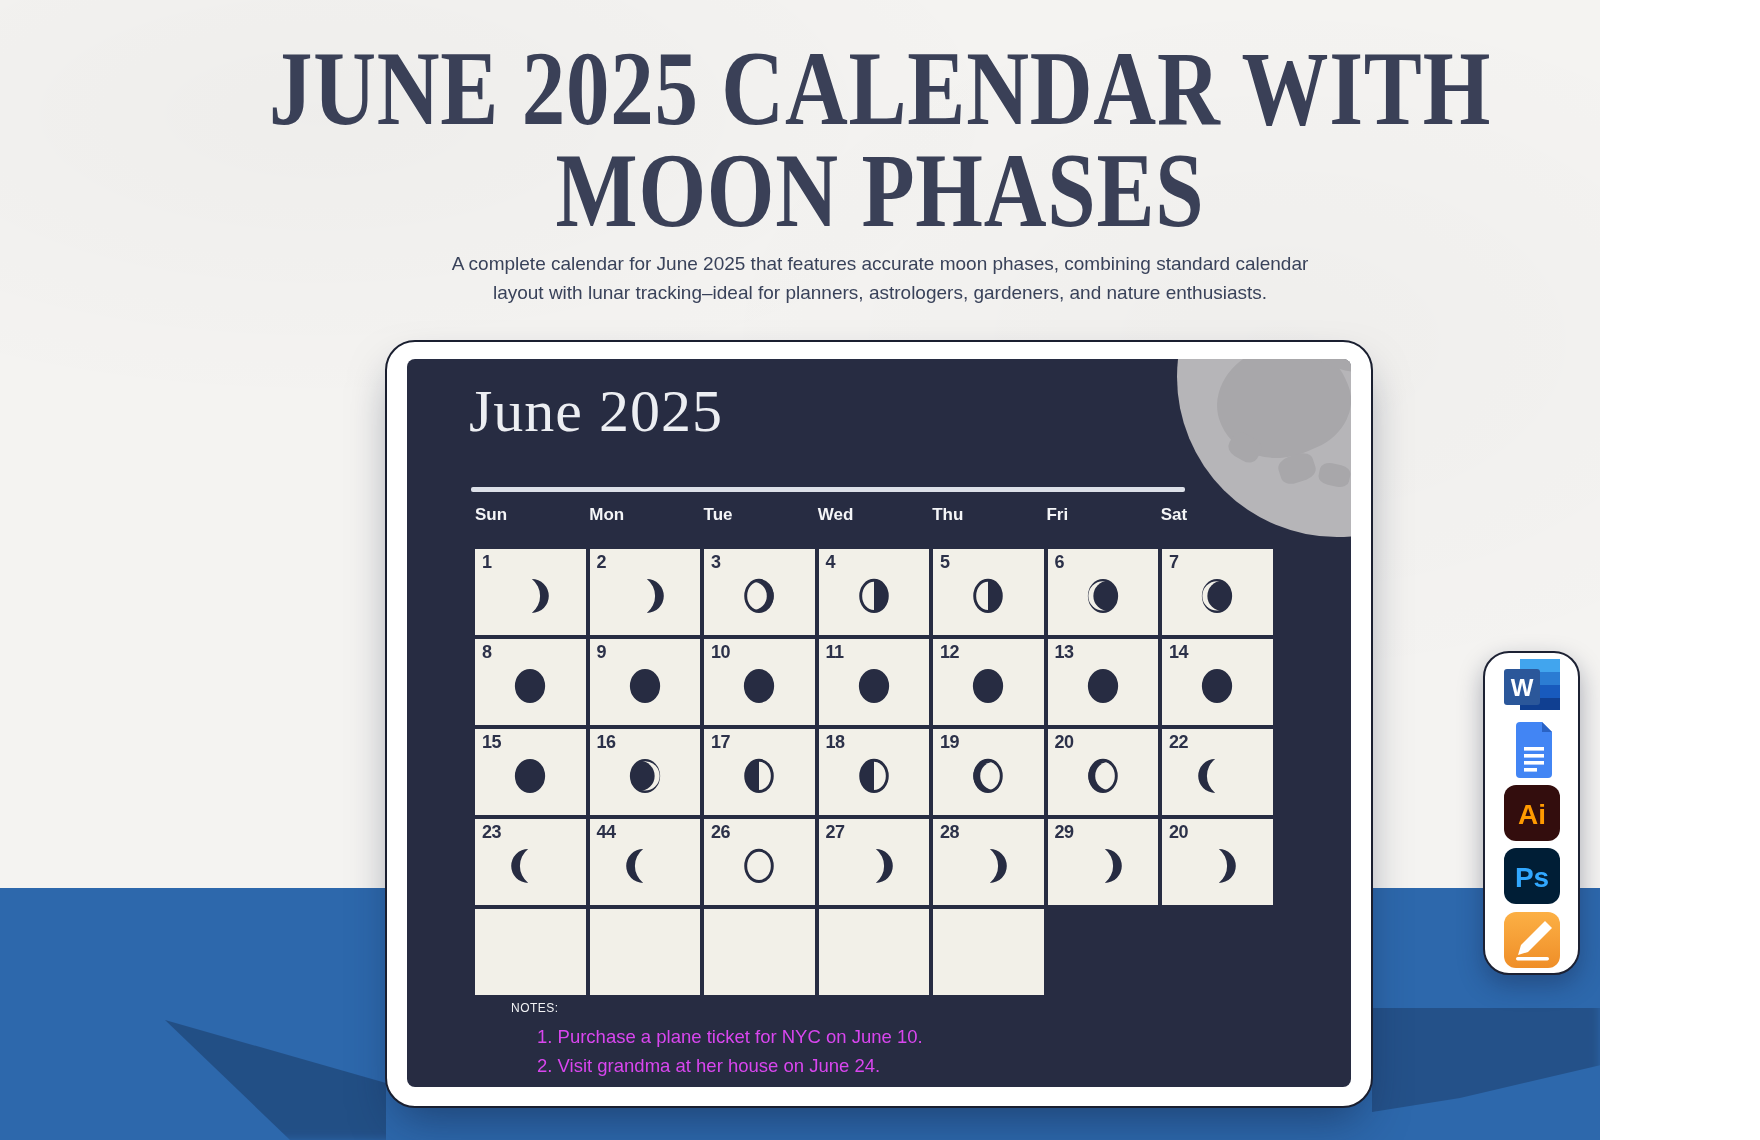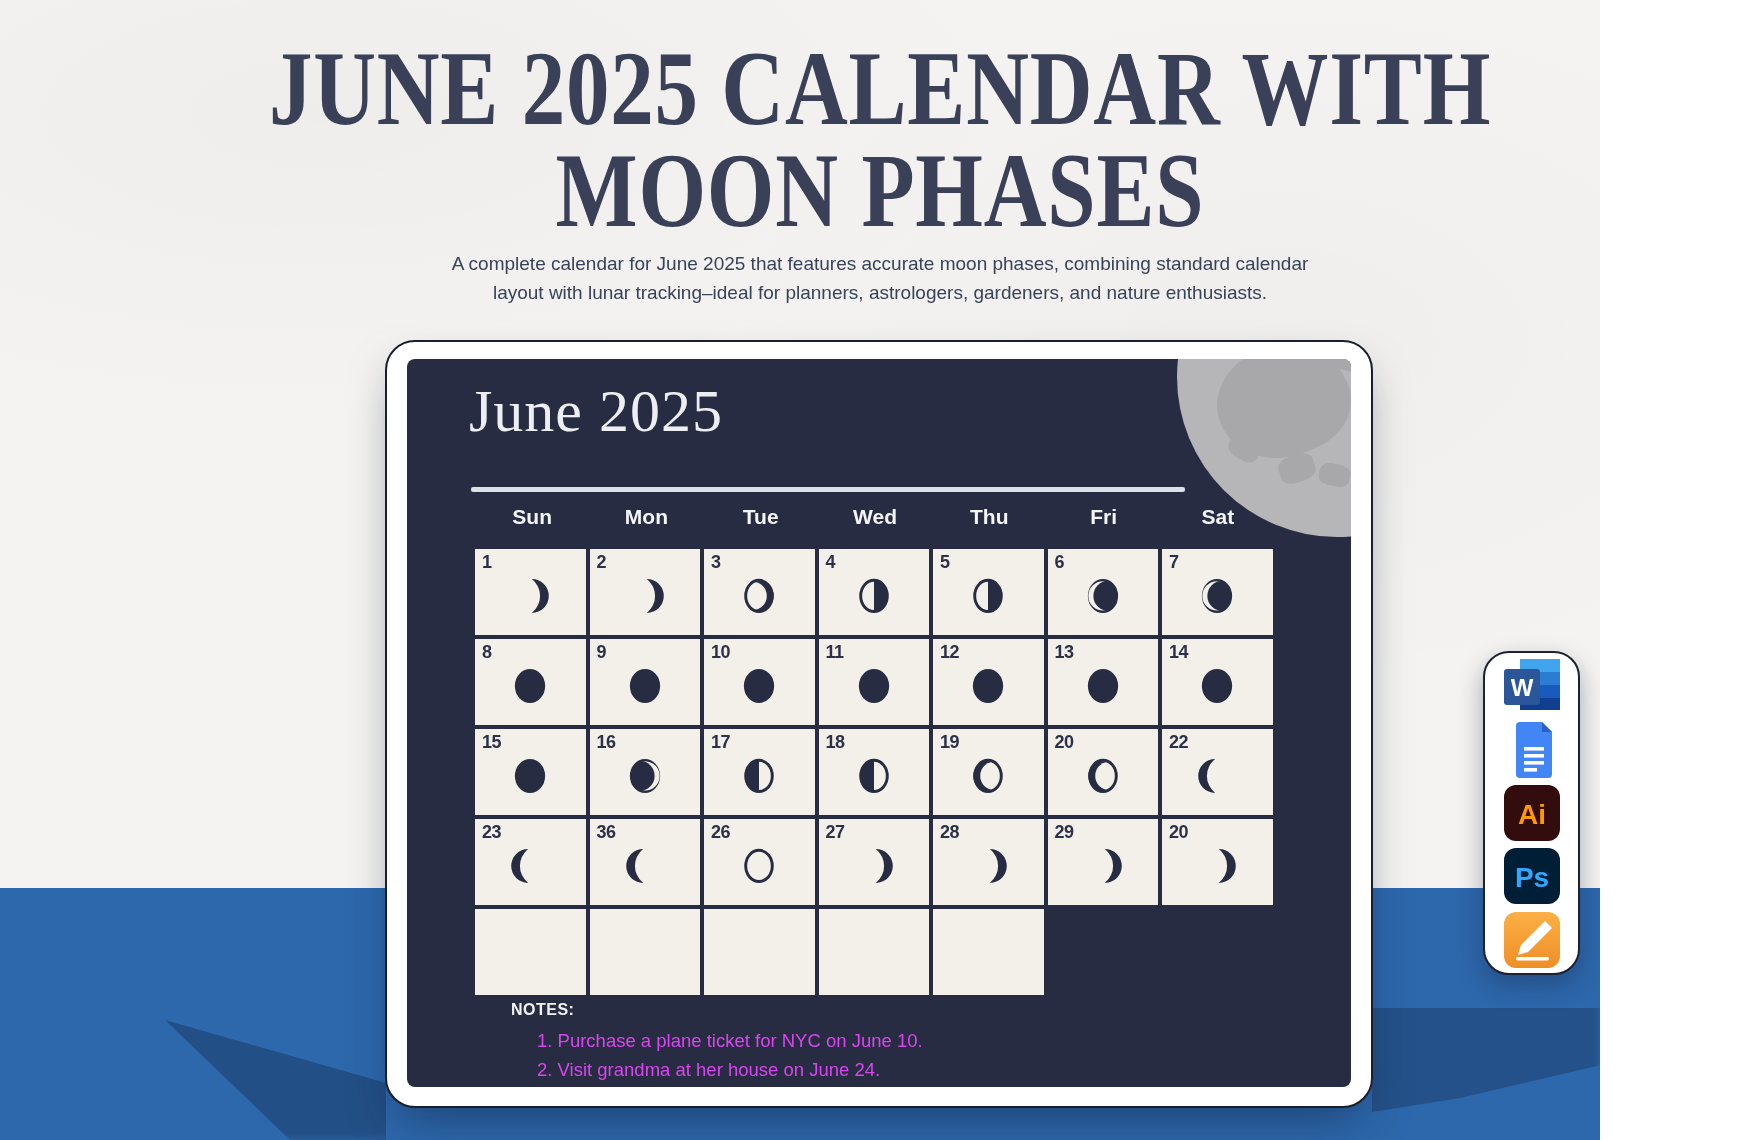--- a/index.html
+++ b/index.html
@@ -31,29 +31,29 @@
   .panel{position:absolute;left:20px;top:17px;width:944px;height:728px;background:#272c42;
     border-radius:8px;overflow:hidden;}
   .moon-art{position:absolute;left:770px;top:-142px;width:320px;height:320px;border-radius:50%;
     background:#b6b5b8;overflow:hidden;}
   .blotch{position:absolute;background:#a8a7aa;}
   .month-title{position:absolute;left:62px;top:18px;font-family:"Liberation Serif",serif;
     font-size:60px;color:#eceef2;letter-spacing:1px;}
   .divider{position:absolute;left:64px;top:128px;width:714px;height:5px;background:#dce0e8;border-radius:2px;}
   .weekdays{position:absolute;left:68px;top:146px;width:800px;display:grid;
     grid-template-columns:repeat(7,1fr);z-index:2;}
-  .weekday{text-align:center;font-weight:700;font-size:21px;color:#f4f5f7;}
+  .weekday{text-align:left;font-weight:700;font-size:17px;color:#f4f5f7;}
   .grid{position:absolute;left:68px;top:190px;width:798px;display:grid;
     grid-template-columns:repeat(7,110.5px);grid-auto-rows:86px;gap:4px;z-index:2;}
   .cell{background:#f2f0e8;position:relative;}
   .cell .date{position:absolute;left:7px;top:3px;font-weight:700;font-size:18px;color:#2c3149;letter-spacing:-0.5px;}
   .cell .moon{position:absolute;left:0;right:0;top:24px;display:flex;justify-content:center;}
 
   .notes{position:absolute;left:104px;top:642px;z-index:2;}
-  .notes-label{font-weight:700;font-size:16px;color:#f2f3f5;letter-spacing:0.5px;}
+  .notes-label{font-weight:400;font-size:12px;color:#f2f3f5;letter-spacing:0.5px;}
   .notes-list{margin:8px 0 0 26px;font-size:18.5px;line-height:1.55;color:#d946ef;}
 
   
   .dock{position:absolute;left:1483px;top:651px;width:97px;height:324px;background:#ffffff;
     border:2px solid #1c2133;border-radius:26px;box-sizing:border-box;
     box-shadow:0 10px 24px rgba(20,30,60,0.35);
     display:flex;flex-direction:column;align-items:center;justify-content:space-evenly;z-index:3;}
   .dock-icon{width:60px;height:60px;display:flex;align-items:center;justify-content:center;cursor:pointer;}
 </style>
 </head>
@@ -300,21 +300,21 @@
           </div>
           <div class="cell">
             <span class="date">23</span>
             <div class="moon">
               <svg width="44" height="44" viewBox="0 0 48 48">
                 <path d="M22 6.5 A18.5 18.5 0 0 0 22 43.5 A23.5 23.5 0 0 1 22 6.5 Z" fill="#272c42"></path>
               </svg>
             </div>
           </div>
           <div class="cell">
-            <span class="date">36</span>
+            <span class="date">44</span>
             <div class="moon">
               <svg width="44" height="44" viewBox="0 0 48 48">
                 <path d="M22 6.5 A18.5 18.5 0 0 0 22 43.5 A23.5 23.5 0 0 1 22 6.5 Z" fill="#272c42"></path>
               </svg>
             </div>
           </div>
           <div class="cell">
             <span class="date">26</span>
             <div class="moon">
               <svg width="44" height="44" viewBox="0 0 48 48">

